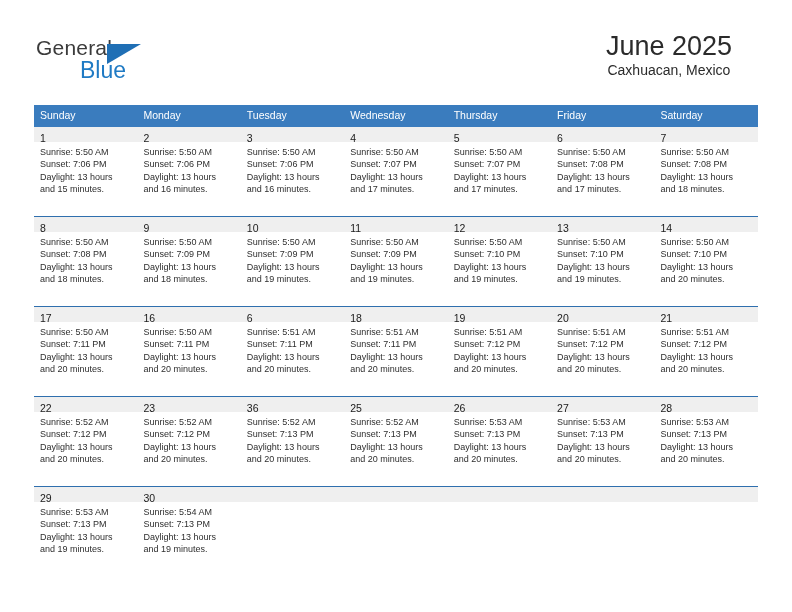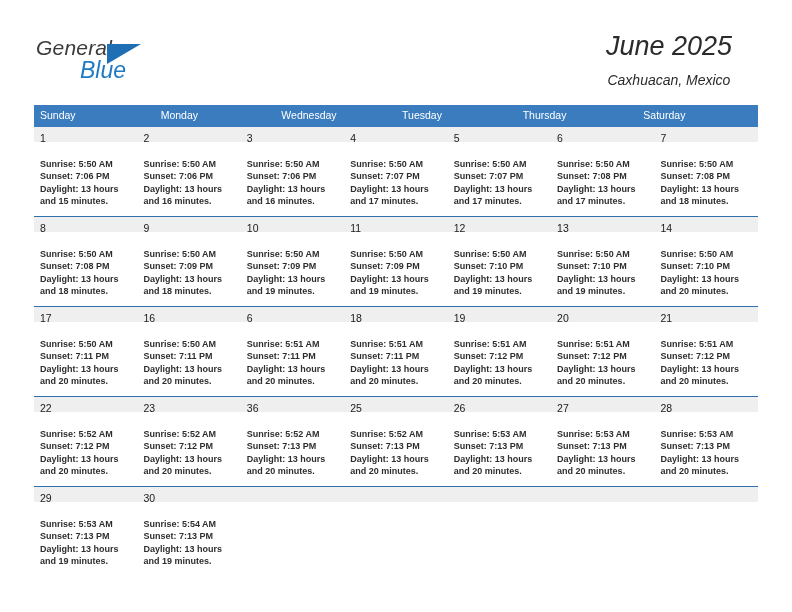--- a/index.html
+++ b/index.html
@@ -21,21 +21,20 @@
     box-sizing: border-box;
   }
 
   
   .header {
     position: absolute;
     left: 0;
     top: 0;
     width: 768px;
     height: 100px;
-    font-style: italic;
   }
   .logo {
     position: absolute;
     left: 36px;
     top: 36px;
     width: 220px;
     height: 56px;
   }
   .logo-general {
     position: absolute;
@@ -70,21 +69,21 @@
     text-align: center;
   }
   .cal-title {
     font-size: 27px;
     color: #2b2b2b;
     font-weight: normal;
     line-height: 32px;
     white-space: nowrap;
   }
   .cal-subtitle {
-    margin-top: 10px;
+    margin-top: 0;
     font-size: 14px;
     color: #2b2b2b;
     line-height: 17px;
     white-space: nowrap;
   }
 
   
   .calendar {
     position: absolute;
     left: 34px;
@@ -126,22 +125,21 @@
     background: #efefef;
     padding: 1px 0 0 6px;
     box-sizing: border-box;
   }
   .day-num {
     font-size: 10.5px;
     color: #1a1a1a;
     line-height: 13px;
   }
   .day-body {
-    padding: 16px 4px 0 6px;
-    font-weight: bold;
+    padding: 4px 4px 0 6px;
   }
   .day-line {
     font-size: 9px;
     line-height: 12.4px;
     color: #2e2e2e;
     white-space: nowrap;
   }
 </style>
 </head>
 <body>
@@ -160,23 +158,24 @@
       <div class="cal-title">June 2025</div>
       <div class="cal-subtitle">Caxhuacan, Mexico</div>
     </div>
 
   </div>
 
   <div class="calendar">
     <div class="weekday-row">
         <div class="weekday-cell">Sunday</div>
         <div class="weekday-cell">Monday</div>
+        <div class="weekday-cell">Tuesday</div>
         <div class="weekday-cell">Wednesday</div>
-        <div class="weekday-cell">Tuesday</div>
         <div class="weekday-cell">Thursday</div>
+        <div class="weekday-cell">Friday</div>
         <div class="weekday-cell">Saturday</div>
       </div>
     <div id="weeks-container">
         <div class="week-row first">
           <div class="day-cell">
             <div class="day-num-band"><span class="day-num">1</span></div>
             <div class="day-body">
               <div class="day-line">Sunrise: 5:50 AM</div>
               <div class="day-line">Sunset: 7:06 PM</div>
               <div class="day-line">Daylight: 13 hours</div>

